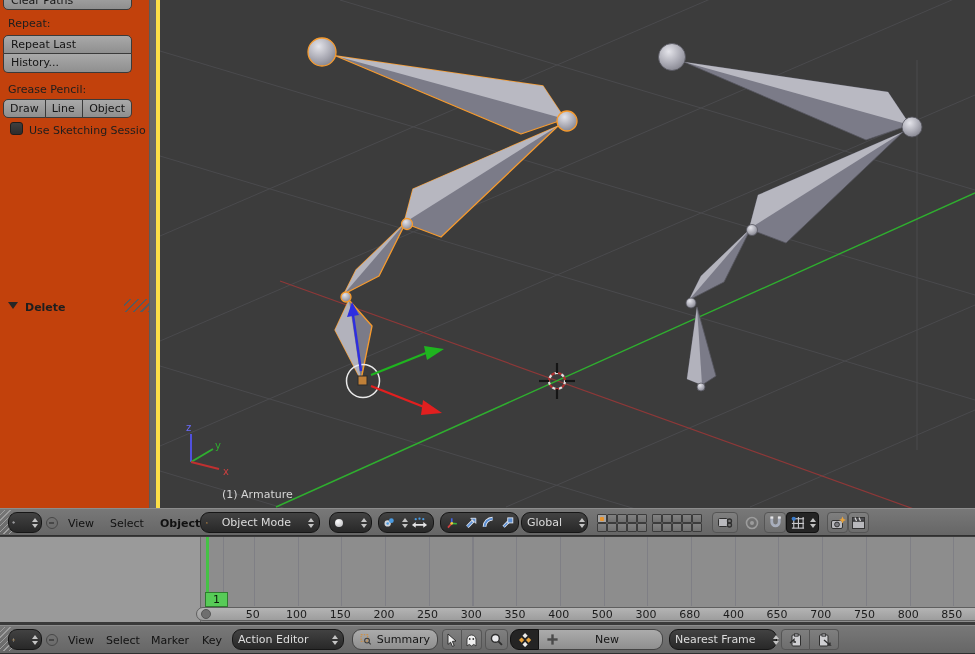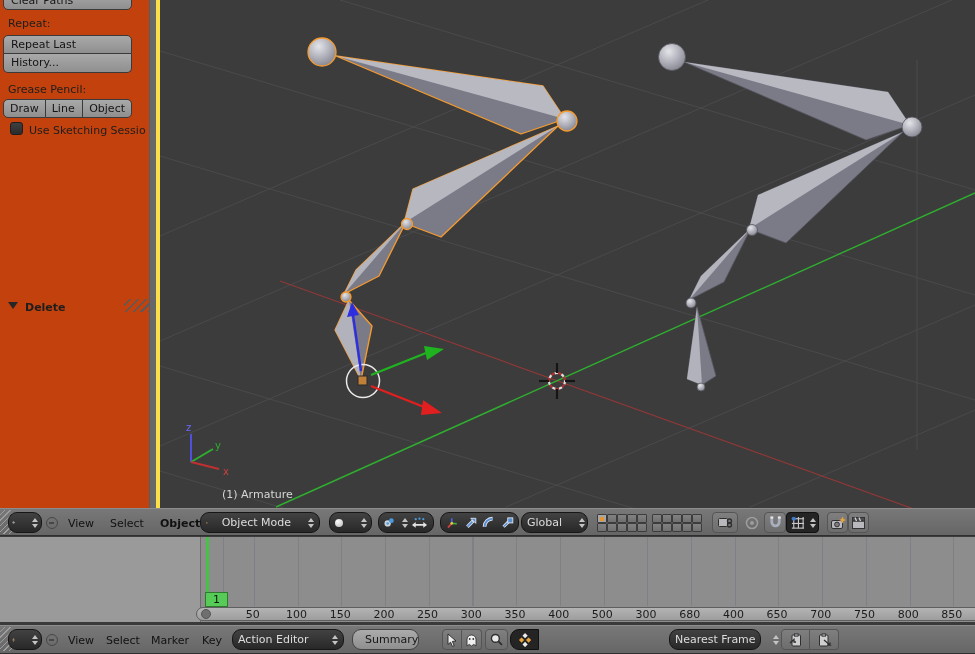--- a/index.html
+++ b/index.html
@@ -457,21 +457,21 @@
     <div class="menu" style="left:202px;">Key</div>
 
     <div class="dd" style="left:232px; width:112px;">
       <span class="lbl">Action Editor</span>
       <span class="ud">
           <i class="up"></i>
           <i class="dn"></i>
         </span>
     </div>
 
-    <div class="btn-light" style="left:352px; width:67px;">
+    <div class="btn-light" style="left:352px; width:86px;">
       <svg class="icon" width="15" height="15" viewBox="0 0 16 16">
         <rect x="1.5" y="1.5" width="9" height="9" fill="none" stroke="#d78b2f" stroke-width="1.4" stroke-dasharray="2 1.6"></rect>
         <circle cx="9.5" cy="9.5" r="3.2" fill="none" stroke="#3a3a3a" stroke-width="1.4"></circle>
         <line x1="11.8" y1="11.8" x2="14.5" y2="14.5" stroke="#3a3a3a" stroke-width="1.6"></line>
       </svg>
       <span>Summary</span>
     </div>
 
     <div class="icbtn" style="left:442px; width:20px; border-radius:4px 0 0 4px;">
       <svg class="icon" width="12" height="14" viewBox="0 0 12 14">
@@ -493,22 +493,29 @@
     </div>
 
     <div class="icbtn pressed" style="left:510px; width:29px; border-radius:9px 0 0 9px;">
       <svg class="icon" width="14" height="14" viewBox="0 0 16 16">
         <rect x="6" y="1" width="4.2" height="4.2" transform="rotate(45 8.1 3.1)" fill="#ececec"></rect>
         <rect x="2" y="6" width="4.2" height="4.2" transform="rotate(45 4.1 8.1)" fill="#e8a33c"></rect>
         <rect x="10" y="6" width="4.2" height="4.2" transform="rotate(45 12.1 8.1)" fill="#e8a33c"></rect>
         <rect x="6" y="11" width="4.2" height="4.2" transform="rotate(45 8.1 13.1)" fill="#ececec"></rect>
       </svg>
     </div>
-
-    <div class="dd" style="left:669px; width:92px;">
+    <div class="btn-light" style="left:539px; width:124px; border-radius:0 9px 9px 0; border-left:none; gap:0;">
+      <svg class="icon" width="13" height="13" viewBox="0 0 14 14">
+        <line x1="7" y1="1.5" x2="7" y2="12.5" stroke="#4a4a4a" stroke-width="2.6"></line>
+        <line x1="1.5" y1="7" x2="12.5" y2="7" stroke="#4a4a4a" stroke-width="2.6"></line>
+      </svg>
+      <span style="flex:1; text-align:center;">New</span>
+    </div>
+
+    <div class="dd" style="left:669px; width:108px;">
       <span class="lbl">Nearest Frame</span>
       <span class="ud">
           <i class="up"></i>
           <i class="dn"></i>
         </span>
     </div>
 
     <div class="icbtn" style="left:781px; width:29px; border-radius:4px 0 0 4px;">
       <svg class="icon" width="16" height="16" viewBox="0 0 16 16">
         <rect x="4" y="3" width="8.5" height="11" rx="1" fill="#cfcfd2" stroke="#2f2f2f"></rect>

